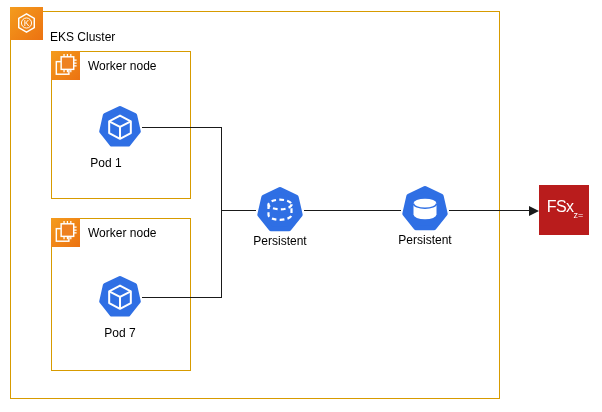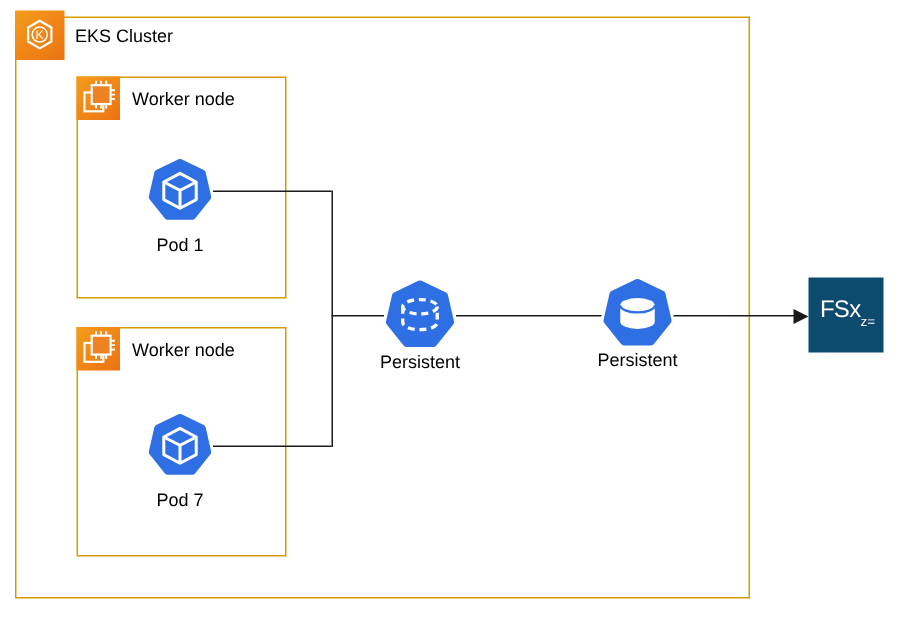--- a/index.html
+++ b/index.html
@@ -14,47 +14,47 @@
   .wn-box-1 { left:51px; top:51px; width:140px; height:148px; }
   .wn-box-2 { left:51px; top:218px; width:140px; height:153px; }
   .aws-icon {
     background:linear-gradient(135deg,#F49C1D 0%,#EC7211 100%);
     display:flex; align-items:center; justify-content:center;
   }
   .eks-icon { left:10px; top:7px; width:33px; height:33px; }
   .wn-icon-1 { left:51px; top:51px; width:29px; height:29px; }
   .wn-icon-2 { left:51px; top:218px; width:29px; height:29px; }
   .lbl { font-size:12px; line-height:14px; white-space:nowrap; }
-  .cluster-label { left:50px; top:17px; }
+  .cluster-label { left:50px; top:30px; }
   .wn-label-1 { left:88px; top:59px; }
   .wn-label-2 { left:88px; top:226px; }
   .center-lbl { text-align:center; }
   .pod-icon-1 { left:98px; top:105px; width:44px; height:44px; }
   .pod-icon-2 { left:98px; top:275px; width:44px; height:44px; }
-  .pod-label-1 { left:90px; top:156px; width:60px; }
+  .pod-label-1 { left:76px; top:156px; width:60px; }
   .pod-label-2 { left:90px; top:326px; width:60px; }
   .pvc-icon { left:256px; top:186px; width:48px; height:48px; }
   .pv-icon  { left:401px; top:185px; width:48px; height:48px; }
   .pvc-label { left:230px; top:234px; width:100px; line-height:15px; }
   .pv-label  { left:375px; top:233px; width:100px; line-height:15px; }
   .line { background:#1A1A1A; }
   .l-pod1 { left:142px; top:127px; width:79px; height:1px; }
   .l-pod2 { left:142px; top:297px; width:79px; height:1px; }
   .l-vert { left:221px; top:127px; width:1px; height:171px; }
   .l-mid  { left:221px; top:210px; width:35px; height:1px; }
   .l-pvc-pv { left:304px; top:210px; width:97px; height:1px; }
   .l-pv-fsx { left:449px; top:210px; width:81px; height:1px; }
   .arrowhead {
     left:529px; top:205.5px; width:0; height:0;
     border-left:10px solid #1A1A1A;
     border-top:5px solid transparent;
     border-bottom:5px solid transparent;
   }
   .fsx-box {
-    left:539px; top:185px; width:50px; height:50px; background:#0c4a6e;
+    left:539px; top:185px; width:50px; height:50px; background:#b91c1c;
     color:#fff; display:flex; align-items:center; justify-content:center;
   }
   .fsx-text { font-size:16px; letter-spacing:-0.5px; position:relative; top:-3px; left:1px; }
   .fsx-sub { font-size:9px; position:relative; top:6px; left:0px; letter-spacing:0; }
   svg { display:block; }
 </style>
 </head>
 <body>
 
 <div id="stage">

